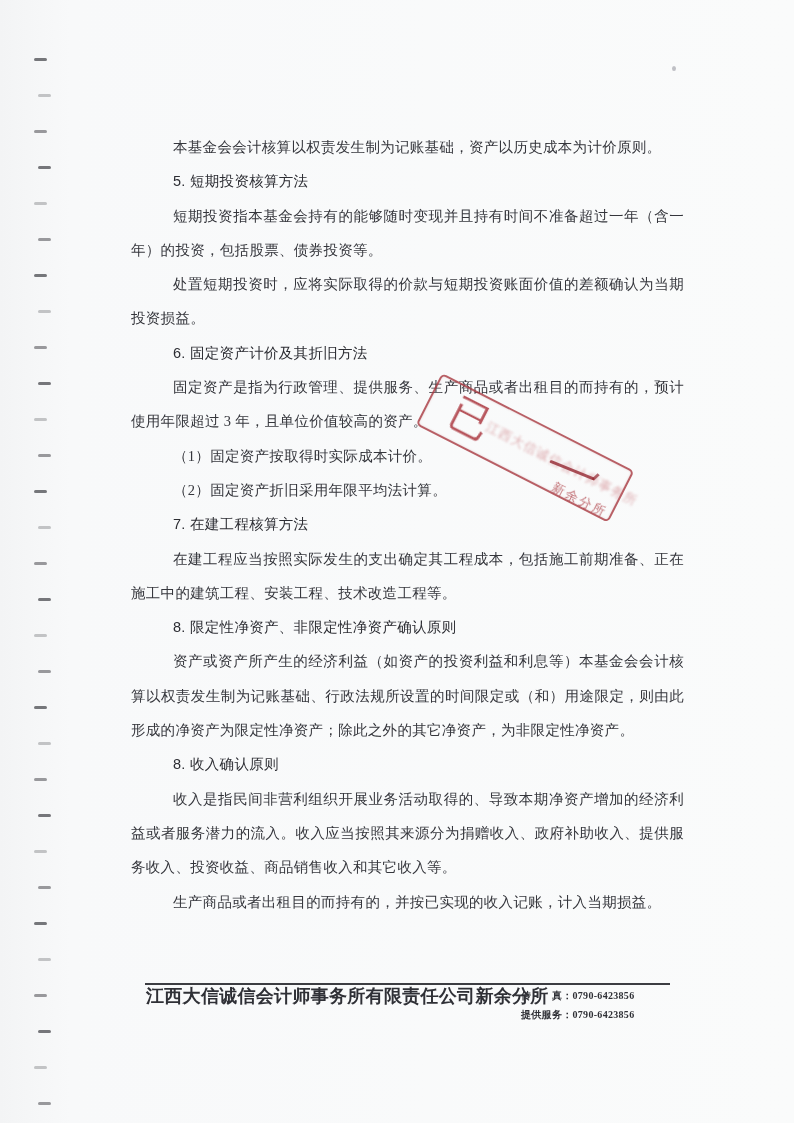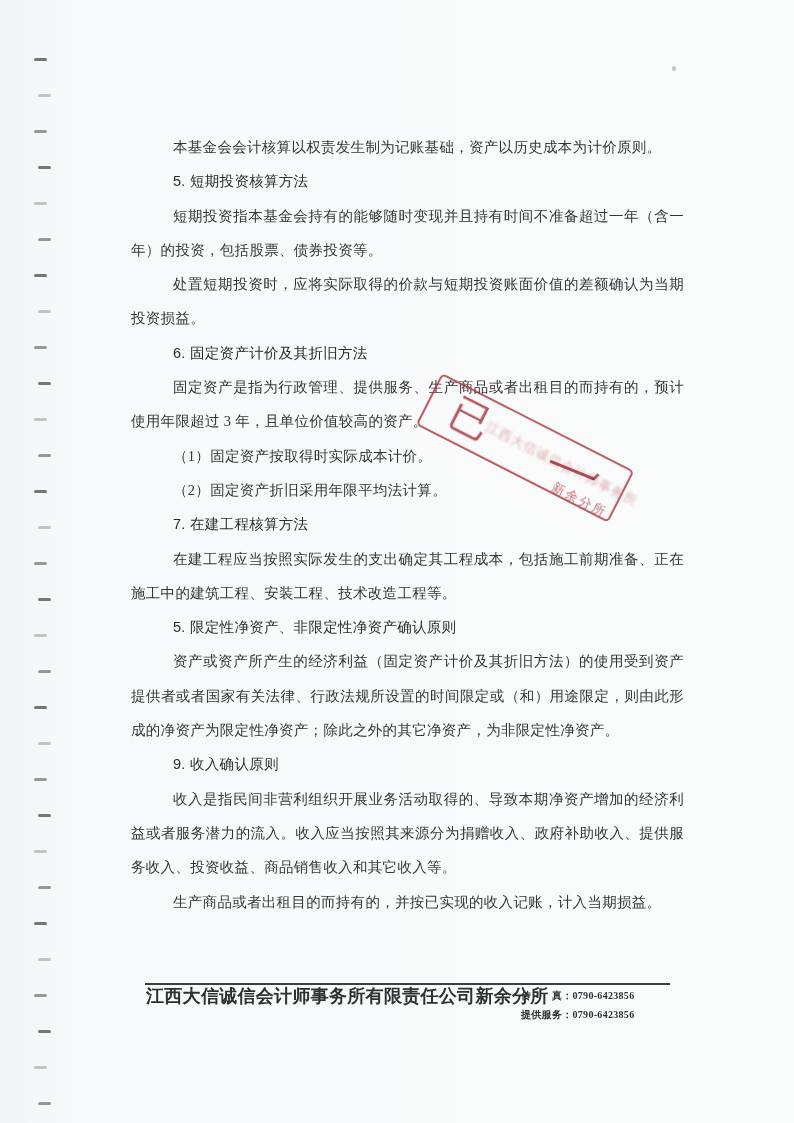--- a/index.html
+++ b/index.html
@@ -150,23 +150,23 @@
       <p class="para body">本基金会会计核算以权责发生制为记账基础，资产以历史成本为计价原则。</p>
       <p class="para heading">5. 短期投资核算方法</p>
       <p class="para body">短期投资指本基金会持有的能够随时变现并且持有时间不准备超过一年（含一年）的投资，包括股票、债券投资等。</p>
       <p class="para body">处置短期投资时，应将实际取得的价款与短期投资账面价值的差额确认为当期投资损益。</p>
       <p class="para heading">6. 固定资产计价及其折旧方法</p>
       <p class="para body">固定资产是指为行政管理、提供服务、生产商品或者出租目的而持有的，预计使用年限超过 3 年，且单位价值较高的资产。</p>
       <p class="para body">（1）固定资产按取得时实际成本计价。</p>
       <p class="para body">（2）固定资产折旧采用年限平均法计算。</p>
       <p class="para heading">7. 在建工程核算方法</p>
       <p class="para body">在建工程应当按照实际发生的支出确定其工程成本，包括施工前期准备、正在施工中的建筑工程、安装工程、技术改造工程等。</p>
-      <p class="para heading">5. 限定性净资产、非限定性净资产确认原则</p>
-      <p class="para body">资产或资产所产生的经济利益（固定资产计价及其折旧方法）的使用受到资产提供者或者国家有关法律、行政法规所设置的时间限定或（和）用途限定，则由此形成的净资产为限定性净资产；除此之外的其它净资产，为非限定性净资产。</p>
-      <p class="para heading">9. 收入确认原则</p>
+      <p class="para heading">8. 限定性净资产、非限定性净资产确认原则</p>
+      <p class="para body">资产或资产所产生的经济利益（如资产的投资利益和利息等）本基金会会计核算以权责发生制为记账基础、行政法规所设置的时间限定或（和）用途限定，则由此形成的净资产为限定性净资产；除此之外的其它净资产，为非限定性净资产。</p>
+      <p class="para heading">8. 收入确认原则</p>
       <p class="para body">收入是指民间非营利组织开展业务活动取得的、导致本期净资产增加的经济利益或者服务潜力的流入。收入应当按照其来源分为捐赠收入、政府补助收入、提供服务收入、投资收益、商品销售收入和其它收入等。</p>
       <p class="para body">生产商品或者出租目的而持有的，并按已实现的收入记账，计入当期损益。</p>
     </div>
 
   <div class="stamp">
     <span class="stamp-big">已</span>
     <span class="stamp-firm">江西大信诚信会计师事务所</span>
     <span class="stamp-branch">新余分所</span>
     <span class="stamp-stroke"></span>
   </div>

